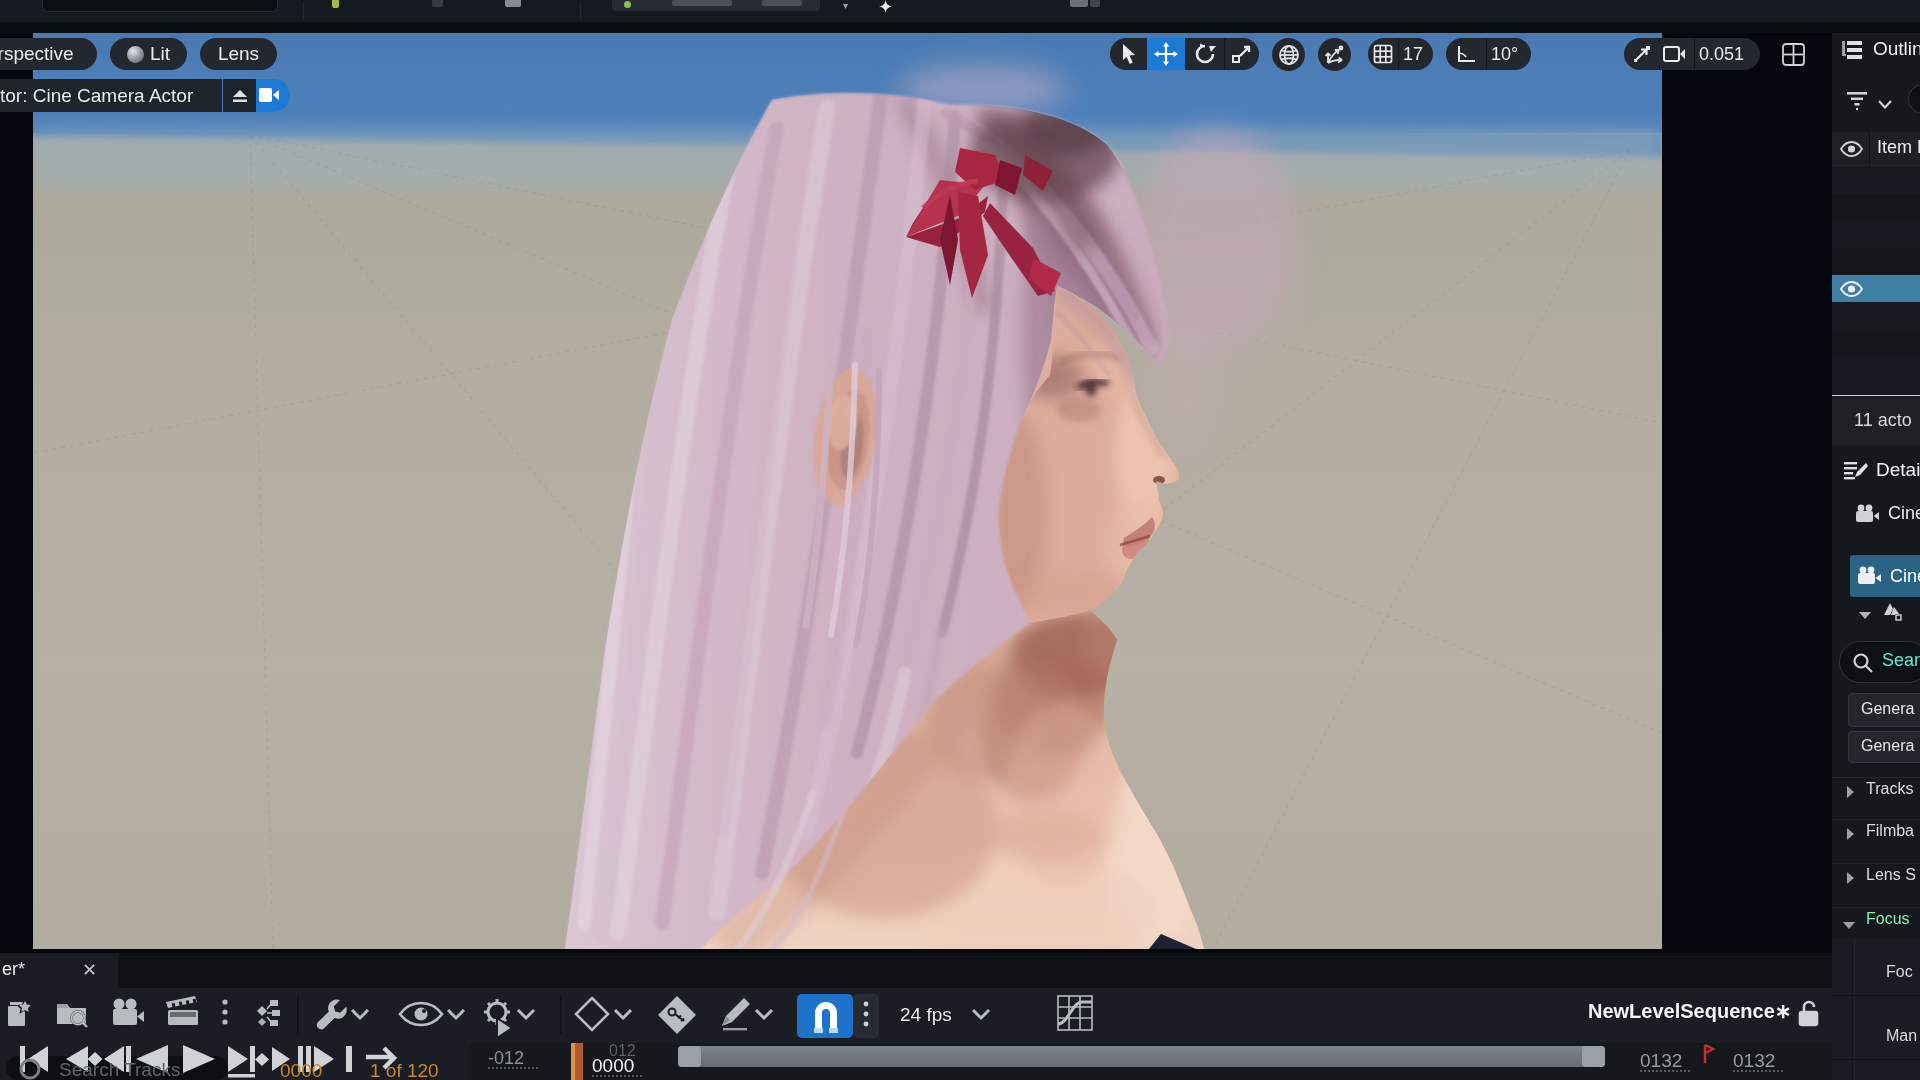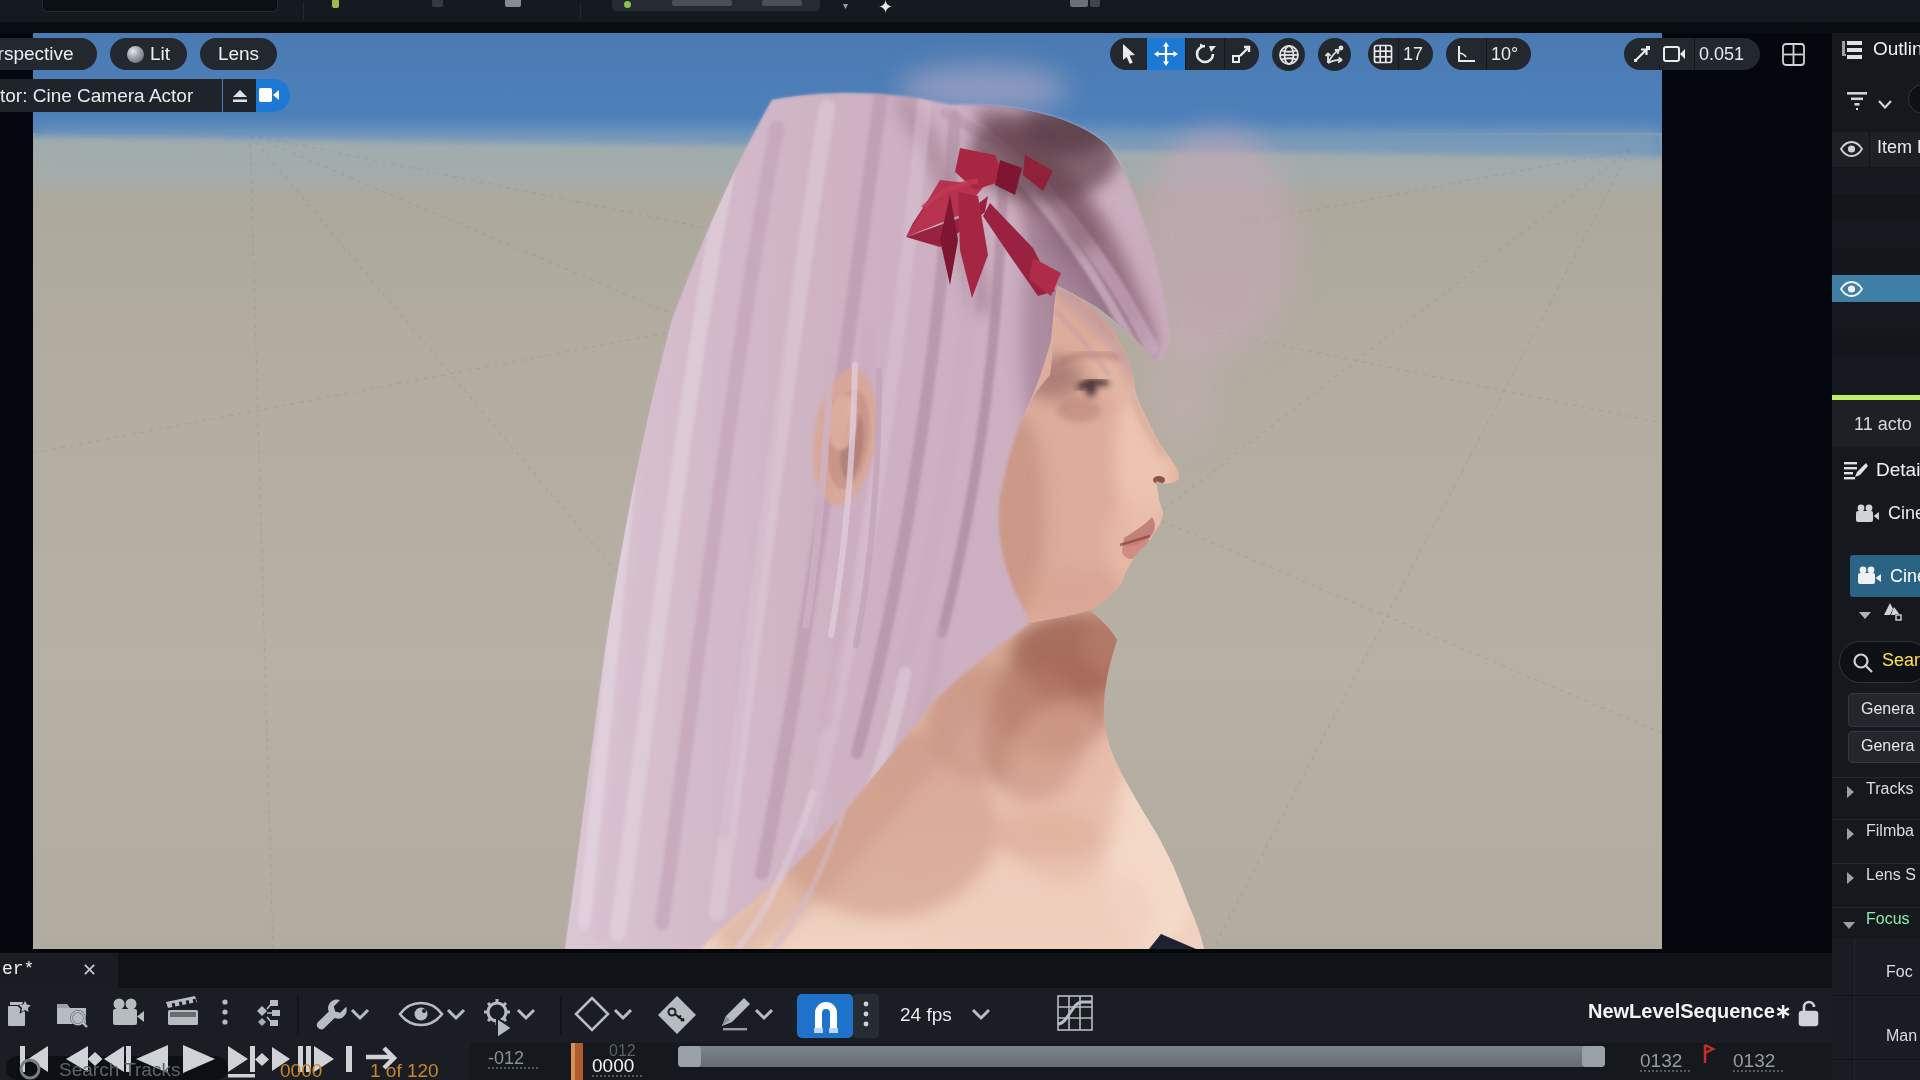--- a/index.html
+++ b/index.html
@@ -393,21 +393,21 @@
     <div class="abs" style="left:0;top:242px;width:88px;height:27px;background:#3f7fa6;">
       <svg class="abs" style="left:8px;top:4px;" width="23" height="20" viewBox="0 0 23 20">
           <path d="M11.5,3 C6,3 2.5,7.5 1,10 C2.5,12.5 6,17 11.5,17 C17,17 20.5,12.5 22,10 C20.5,7.5 17,3 11.5,3 Z" fill="none" stroke="#f2f4f6" stroke-width="1.8"></path>
           <circle cx="11.5" cy="10" r="3.6" fill="#f2f4f6"></circle>
         </svg>
     </div>
     <div class="abs" style="left:0;top:269px;width:88px;height:27px;background:#16191f;"></div>
     <div class="abs" style="left:0;top:296px;width:88px;height:27px;background:#13161b;"></div>
     <div class="abs" style="left:0;top:323px;width:88px;height:39px;background:#16191f;"></div>
 
-    <div class="abs" style="left:0;top:362px;width:88px;height:51px;background:#1d2126;border-top:5px solid #bef264;">
+    <div class="abs" style="left:0;top:362px;width:88px;height:51px;background:#1d2126;border-top:1px solid #bef264;">
       <div class="abs" style="left:22px;top:14px;font-size:18px;color:#d6d9db;">11 acto</div>
     </div>
 
     <div class="abs" style="left:0;top:413px;width:88px;height:50px;background:#15181d;">
       <div class="abs" style="left:10px;top:12px;">
         <svg width="26" height="26" viewBox="0 0 26 26">
             <g fill="#dfe2e4">
               <rect x="2" y="4" width="13" height="2.4"></rect>
               <rect x="2" y="9" width="13" height="2.4"></rect>
               <rect x="2" y="14" width="9" height="2.4"></rect>
@@ -454,21 +454,21 @@
           <rect x="15" y="15" width="6" height="6" fill="#15181d"></rect>
           <rect x="16" y="16" width="5" height="5" fill="none" stroke="#cfd3d6" stroke-width="1.4"></rect>
         </svg>
     </div>
 
     <div class="abs" style="left:7px;top:608px;width:90px;height:42px;background:#0d1014;border:1px solid #2e333a;border-radius:21px;">
       <svg class="abs" style="left:12px;top:10px;" width="22" height="22" viewBox="0 0 22 22" fill="none" stroke="#cfd3d6" stroke-width="2.2">
           <circle cx="9" cy="9" r="6.5"></circle>
           <line x1="14" y1="14" x2="20" y2="20"></line>
         </svg>
-      <div class="abs" style="left:42px;top:8px;font-size:18px;color:#fde047;">Sear</div>
+      <div class="abs" style="left:42px;top:8px;font-size:18px;color:#5eead4;">Sear</div>
     </div>
 
     <div class="abs" style="left:16px;top:660px;width:80px;height:34px;background:#23272d;border-radius:4px;border:1px solid #32373e;">
       <div class="abs" style="left:12px;top:6px;font-size:16px;color:#e4e6e8;">Genera</div>
     </div>
     <div class="abs" style="left:16px;top:698px;width:80px;height:32px;background:#23272d;border-radius:4px;border:1px solid #32373e;">
       <div class="abs" style="left:12px;top:5px;font-size:16px;color:#e4e6e8;">Genera</div>
     </div>
 
     <div class="abs" style="left:0;top:744px;width:88px;height:1px;background:#23272c;"></div>
@@ -498,21 +498,21 @@
     <div class="abs" style="left:0;top:962px;width:88px;height:1px;background:#101316;"></div>
     <div class="abs" style="left:54px;top:994px;font-size:16px;color:#dadde0;">Man</div>
     <div class="abs" style="left:0;top:1026px;width:88px;height:1px;background:#101316;"></div>
 
   </div>
   <div class="abs" id="sequencer">
     <div class="abs" style="left:0;top:0;width:1832px;height:4px;background:#05070b;"></div>
 
     <div class="abs" style="left:0;top:4px;width:1832px;height:35px;background:#0f1217;"></div>
     <div class="abs" style="left:0;top:4px;width:118px;height:35px;background:#191d23;">
-      <div class="abs" style="left:2px;top:6px;font-size:18px;color:#eceef0;font-family:Liberation Mono, monospace;">er*</div>
+      <div class="abs" style="left:2px;top:6px;font-size:18px;color:#eceef0;">er*</div>
       <div class="abs" style="left:82px;top:6px;font-size:18px;color:#c0c4c8;">✕</div>
     </div>
 
     <div class="abs" style="left:0;top:39px;width:1832px;height:55px;background:#1a1e24;"></div>
     <svg class="abs" style="left:0;top:39px;" width="1832" height="55" viewBox="0 0 1832 55">
       <g fill="#b7bcc1">
 
         <rect x="8" y="18" width="17" height="20" rx="1"></rect>
           <rect x="10" y="14" width="13" height="3"></rect>
         <path d="M24,12 l2.2,4.5 5,.7 -3.6,3.5 .9,5 -4.5,-2.4 -4.5,2.4 .9,-5 -3.6,-3.5 5,-.7 Z" fill="#1a1e24"></path>

